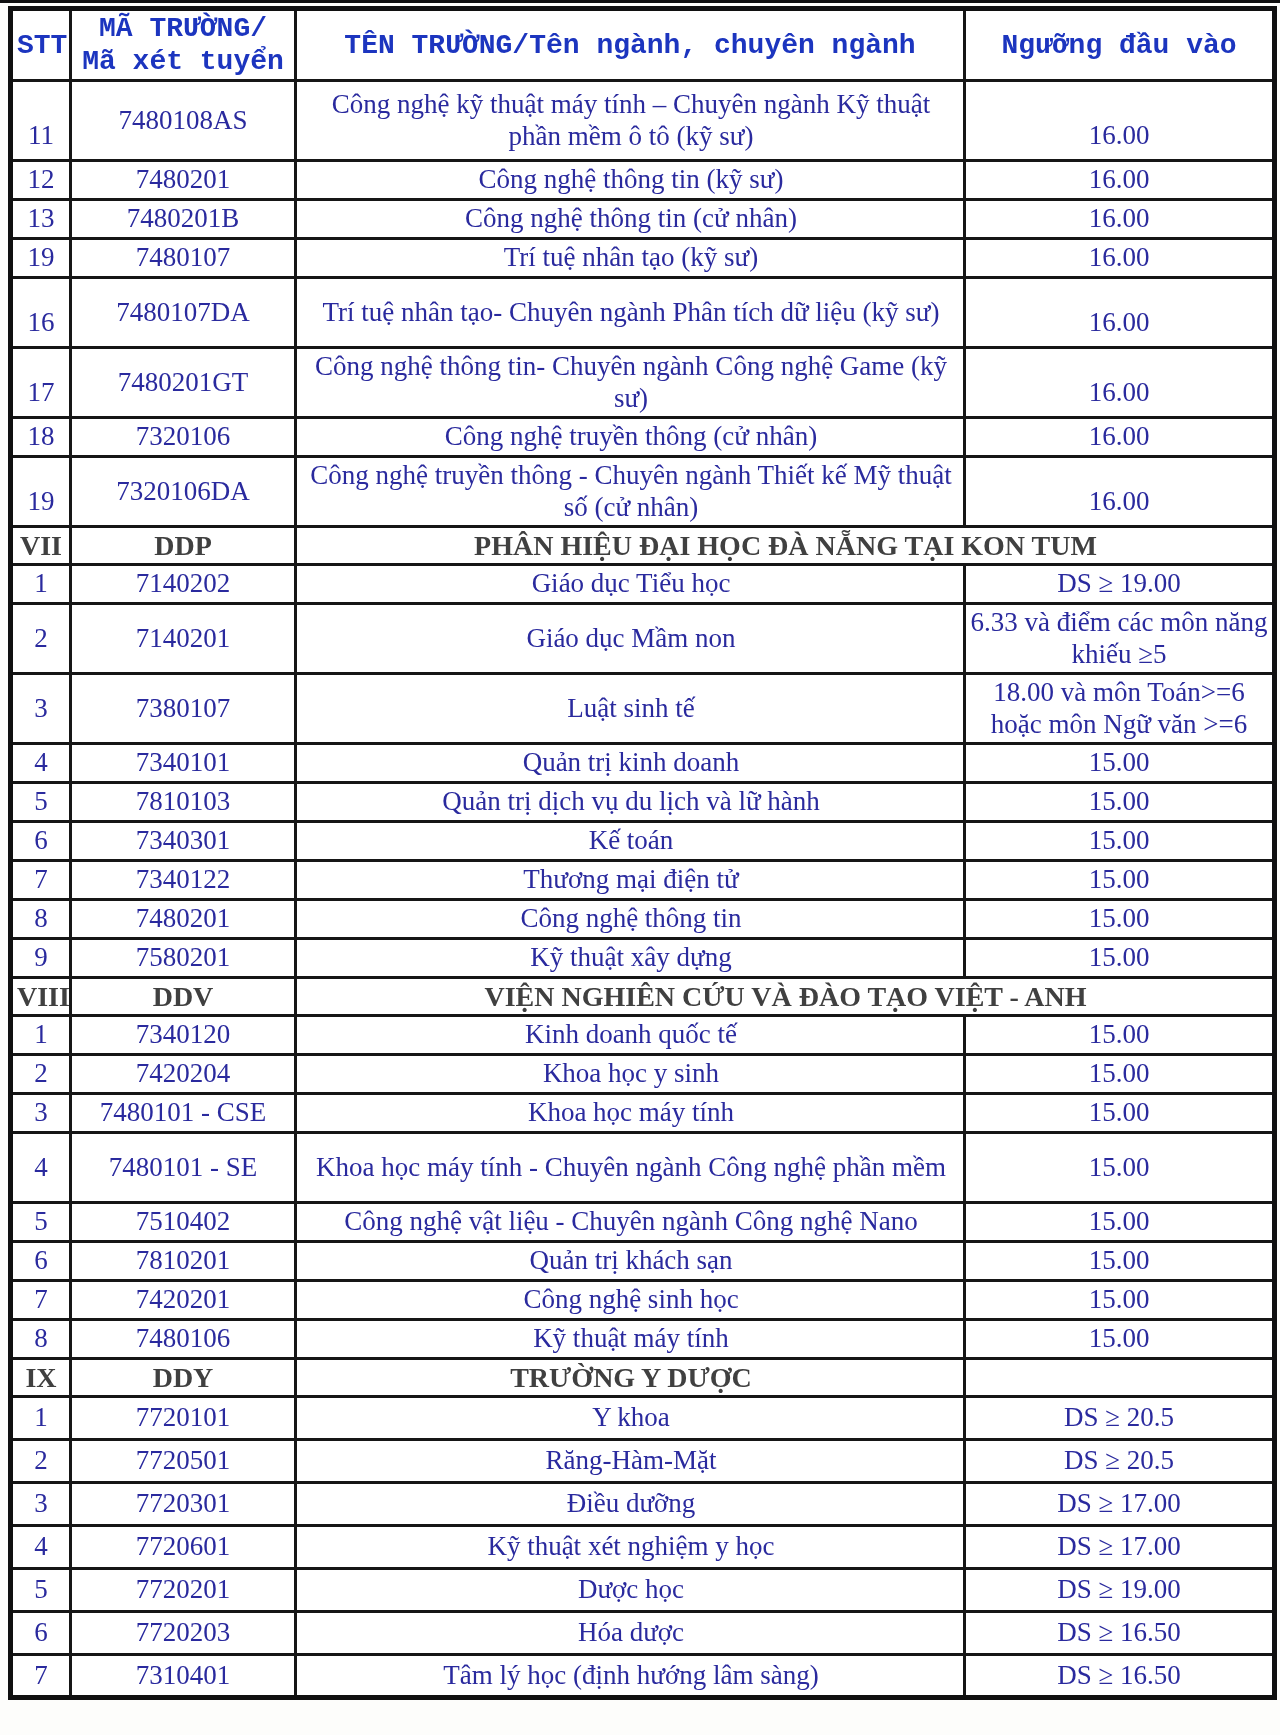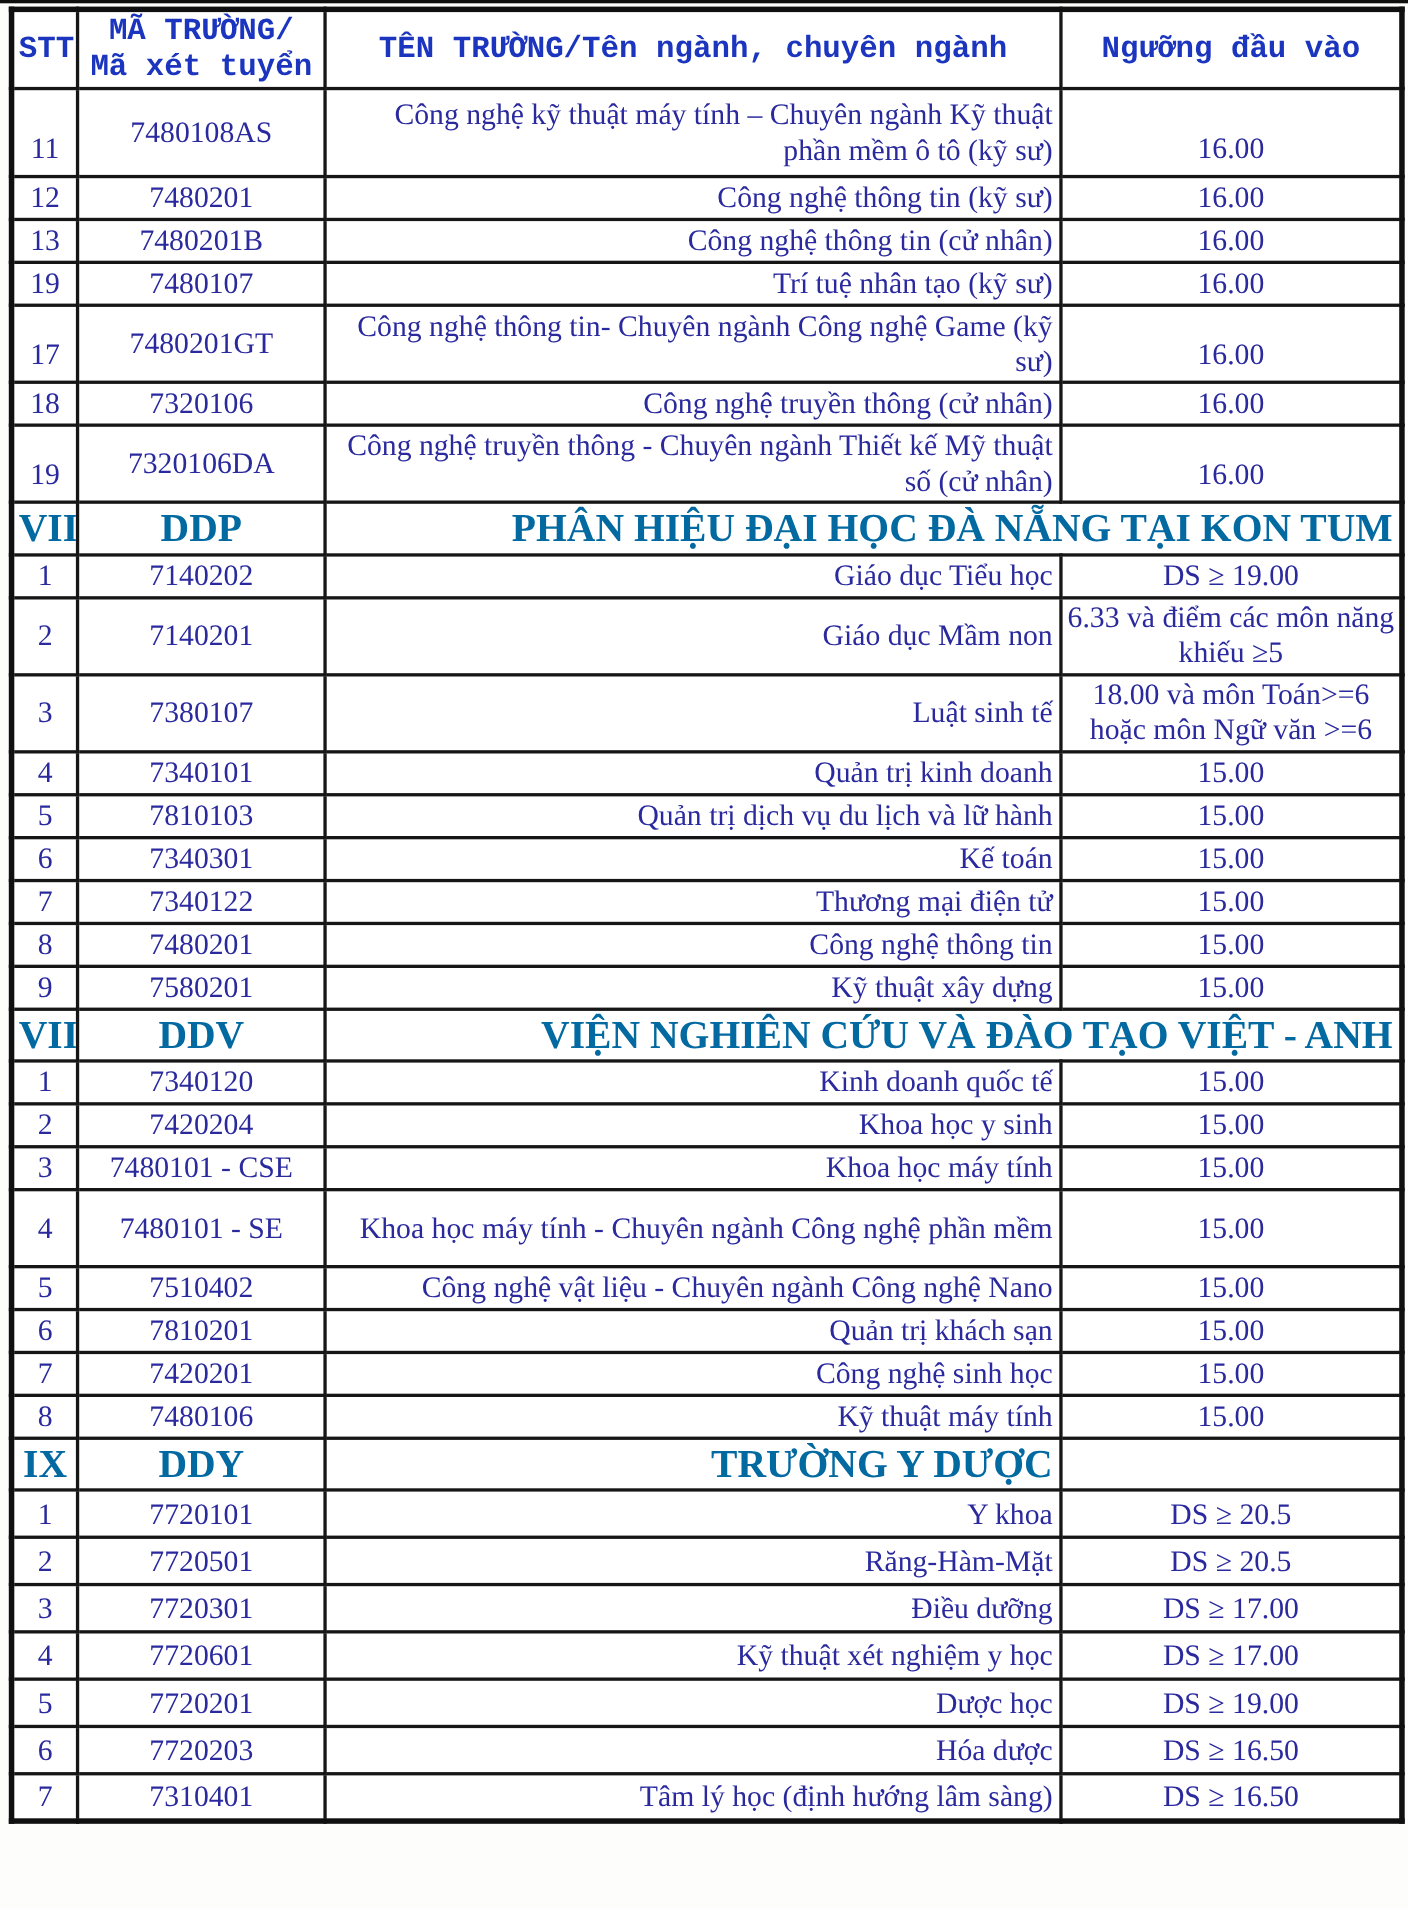--- a/index.html
+++ b/index.html
@@ -38,30 +38,30 @@
     font-weight:bold;
     font-size:28px;
     text-align:center;
     white-space:pre-line;
   }
   td{
     color:#2a2a9e;
     font-size:27px;
   }
   td.stt,td.code,td.thr{text-align:center;}
-  td.name{text-align:right;padding-left:8px;padding-right:6px;}
+  td.name{text-align:center;padding-left:8px;padding-right:6px;}
   tr.norm{height:39px;}
   tr.last{height:43px;}
   tr.sec{height:38px;}
   tr.tall{height:70px;}
   tr.xtall{height:80px;}
   tr.sec td{
-    color:#0369a1;
+    color:#404040;
     font-weight:bold;
-    font-size:36px;
+    font-size:28px;
   }
   tr.low td.thr,
   tr.low td.stt{
     vertical-align:bottom;
     padding-bottom:7px;
   }
 </style>
 </head>
 <body>
 
@@ -102,20 +102,26 @@
         <td class="name">Công nghệ thông tin (cử nhân)</td>
         <td class="thr">16.00</td>
       </tr>
       <tr class="norm">
         <td class="stt">19</td>
         <td class="code">7480107</td>
         <td class="name">Trí tuệ nhân tạo (kỹ sư)</td>
         <td class="thr">16.00</td>
       </tr>
       <tr class="tall low">
+        <td class="stt">16</td>
+        <td class="code">7480107DA</td>
+        <td class="name">Trí tuệ nhân tạo- Chuyên ngành Phân tích dữ liệu (kỹ sư)</td>
+        <td class="thr">16.00</td>
+      </tr>
+      <tr class="tall low">
         <td class="stt">17</td>
         <td class="code">7480201GT</td>
         <td class="name">Công nghệ thông tin- Chuyên ngành Công nghệ Game (kỹ sư)</td>
         <td class="thr">16.00</td>
       </tr>
       <tr class="norm">
         <td class="stt">18</td>
         <td class="code">7320106</td>
         <td class="name">Công nghệ truyền thông (cử nhân)</td>
         <td class="thr">16.00</td>

